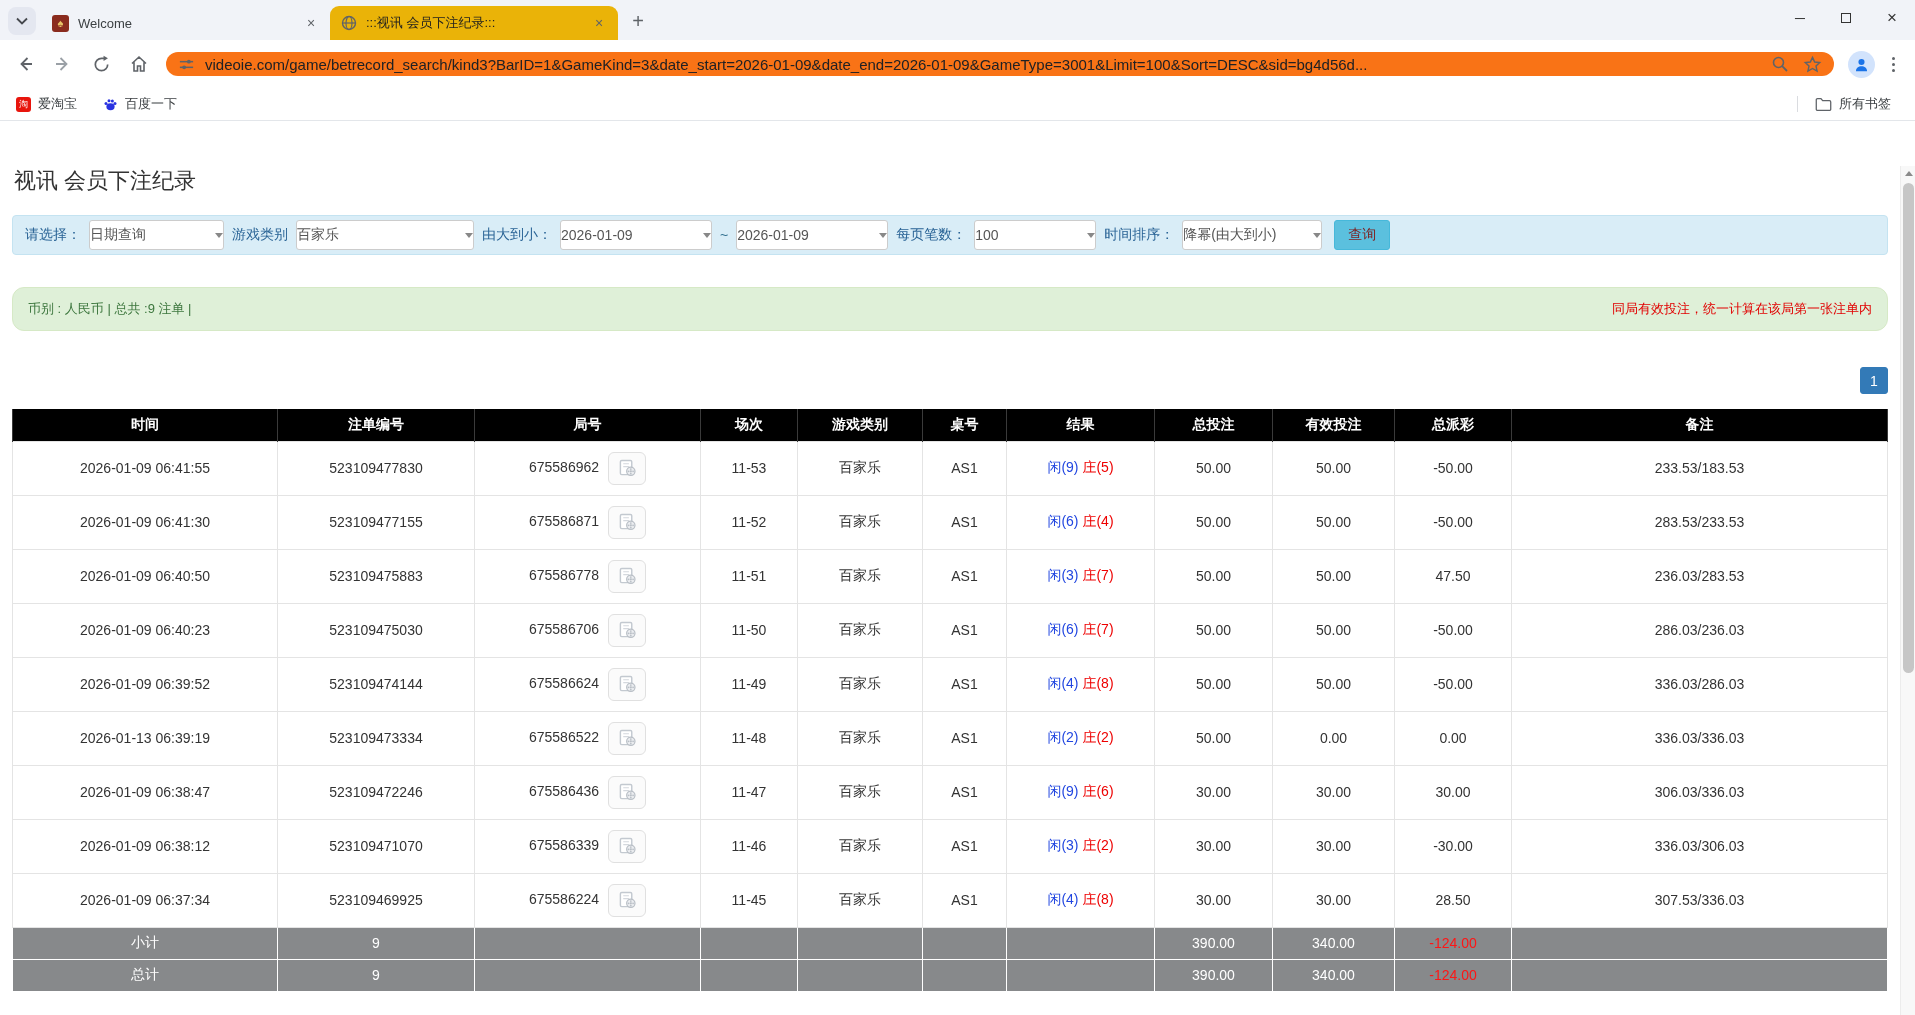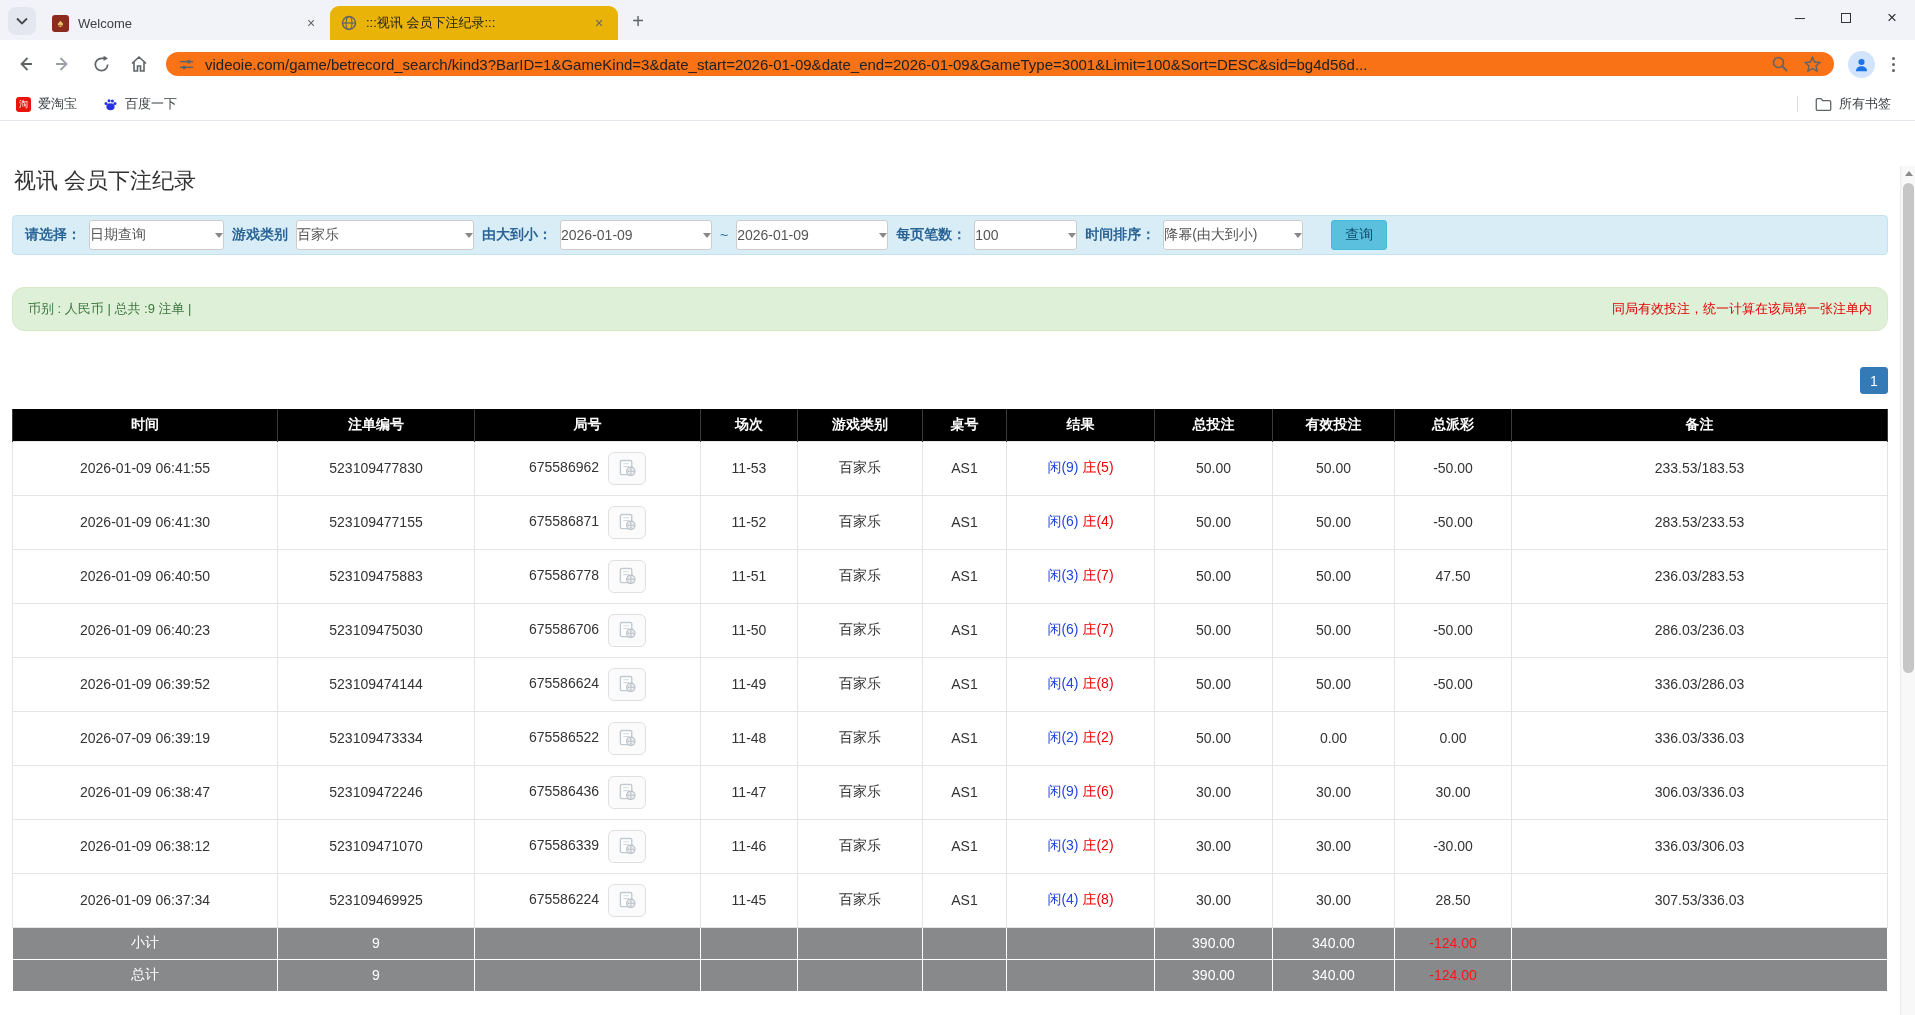--- a/index.html
+++ b/index.html
@@ -52,27 +52,27 @@
   .sb-arrow.up { position:absolute; top:0; }
   .tri-up { width:0; height:0; border-left:4px solid transparent; border-right:4px solid transparent; border-bottom:5px solid #8a8a8a; }
   .sb-thumb { position:absolute; top:17px; left:2px; width:11px; height:490px; background:#c6c6c6; border-radius:6px; cursor:pointer; }
   .content { margin-right:15px; }
 
   .page-title { font-size:22px; font-weight:500; color:#333; margin:45px 0 0 14px; }
 
   
   .filterbar { margin:19px 12px 0 12px; background:#d9edf7; border:1px solid #c4e3f1; border-radius:4px;
     display:flex; align-items:center; padding:4px 12px; gap:8px; height:40px; }
-  .flabel { font-size:14px; font-weight:bold; color:#2a6496; white-space:nowrap; }
+  .flabel { font-size:14px; font-weight:normal; color:#2a6496; white-space:nowrap; }
   .fsel { background:#fff; border:1px solid #ccc; border-radius:3px; height:30px; display:flex; align-items:center;
     justify-content:space-between; padding:0 0; font-size:14px; color:#555; cursor:pointer; }
   .caret { width:0; height:0; border-left:4px solid transparent; border-right:4px solid transparent; border-top:5px solid #888; margin-left:8px; }
   .tilde { color:#31708f; font-size:14px; }
-  .btn-query { background:#5bc0de; border:1px solid #46b8da; color:#0c4a6e; font-size:14px; border-radius:3px;
-    height:30px; padding:0 13px; cursor:pointer; margin-left:20px; }
+  .btn-query { background:#5bc0de; border:1px solid #46b8da; color:#7f1d1d; font-size:14px; border-radius:3px;
+    height:30px; padding:0 13px; cursor:pointer; margin-left:4px; }
 
   
   .summarybar { margin:32px 12px 0 12px; background:#dff0d8; border:1px solid #d6e9c6; border-radius:12px;
     display:flex; align-items:center; justify-content:space-between; padding:12px 15px; font-size:13px; }
   .sum-left { color:#3c763d; }
   .sum-right { color:#e10000; }
 
   
   .pager { margin:36px 12px 0 12px; display:flex; justify-content:flex-end; }
   .page-btn { min-width:28px; height:27px; background:#337ab7; color:#fff; font-size:14px; border:1px solid #337ab7;
@@ -230,21 +230,21 @@
         <div class="fsel" style="width:152px">
           <span>2026-01-09</span>
             <span class="caret"></span>
         </div>
         <span class="tilde">~</span>
         <div class="fsel" style="width:152px">
           <span>2026-01-09</span>
             <span class="caret"></span>
         </div>
         <span class="flabel">每页笔数：</span>
-        <div class="fsel" style="width:103px">
+        <div class="fsel" style="width:122px">
           <span>100</span>
             <span class="caret"></span>
         </div>
         <span class="flabel">时间排序：</span>
         <div class="fsel" style="width:140px">
           <span>降幂(由大到小)</span>
             <span class="caret"></span>
         </div>
         <button class="btn-query">查询</button>
       </div>
@@ -402,21 +402,21 @@
               <td>11-49</td>
               <td>百家乐</td>
               <td>AS1</td>
               <td><span class="res-p">闲(4)</span> <span class="res-b">庄(8)</span></td>
               <td class="c-blue">50.00</td>
               <td>50.00</td>
               <td class="c-red">-50.00</td>
               <td>336.03/286.03</td>
             </tr>
             <tr>
-              <td>2026-07-09 06:39:19</td>
+              <td>2026-01-13 06:39:19</td>
               <td>523109473334</td>
               <td><span>675586522</span><span class="replay-btn">
                   <svg width="19" height="18" viewBox="0 0 20 19">
                     <rect x="2.5" y="1.5" width="12" height="15" rx="1.5" fill="#fff" stroke="#c3c9d0" stroke-width="1.5"></rect>
                     <path d="M5.5 5 h6 M5.5 8 h6" stroke="#d4d8dd" stroke-width="1.2"></path>
                     <circle cx="13.5" cy="13" r="4.4" fill="#eceef1" stroke="#b9bfc6" stroke-width="1.3"></circle>
                     <circle cx="13.5" cy="13" r="1.2" fill="#b9bfc6"></circle>
                     <circle cx="13.5" cy="10.6" r="0.9" fill="#b9bfc6"></circle>
                     <circle cx="13.5" cy="15.4" r="0.9" fill="#b9bfc6"></circle>
                     <circle cx="11.1" cy="13" r="0.9" fill="#b9bfc6"></circle>

